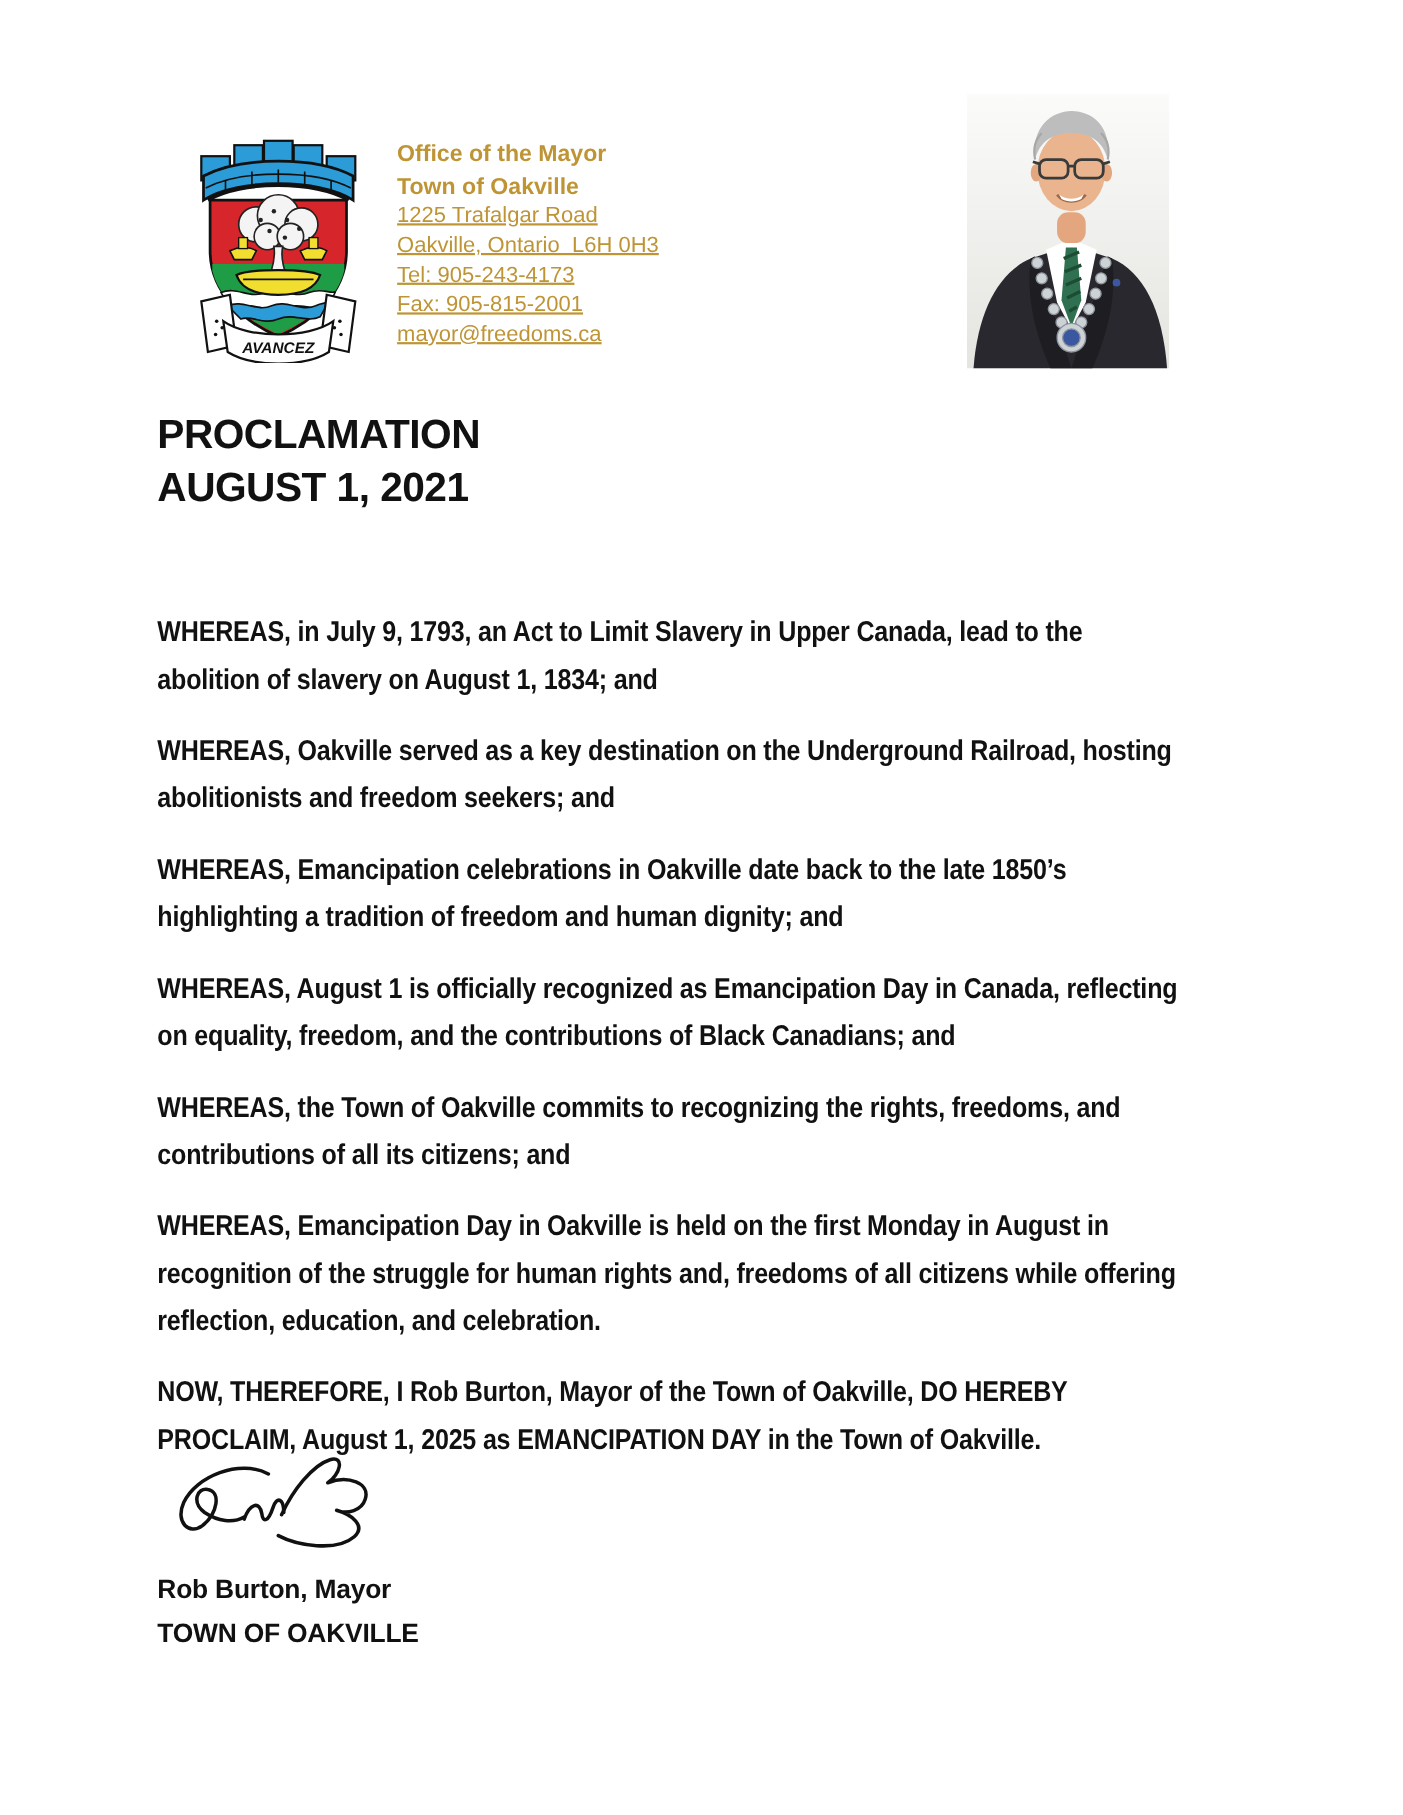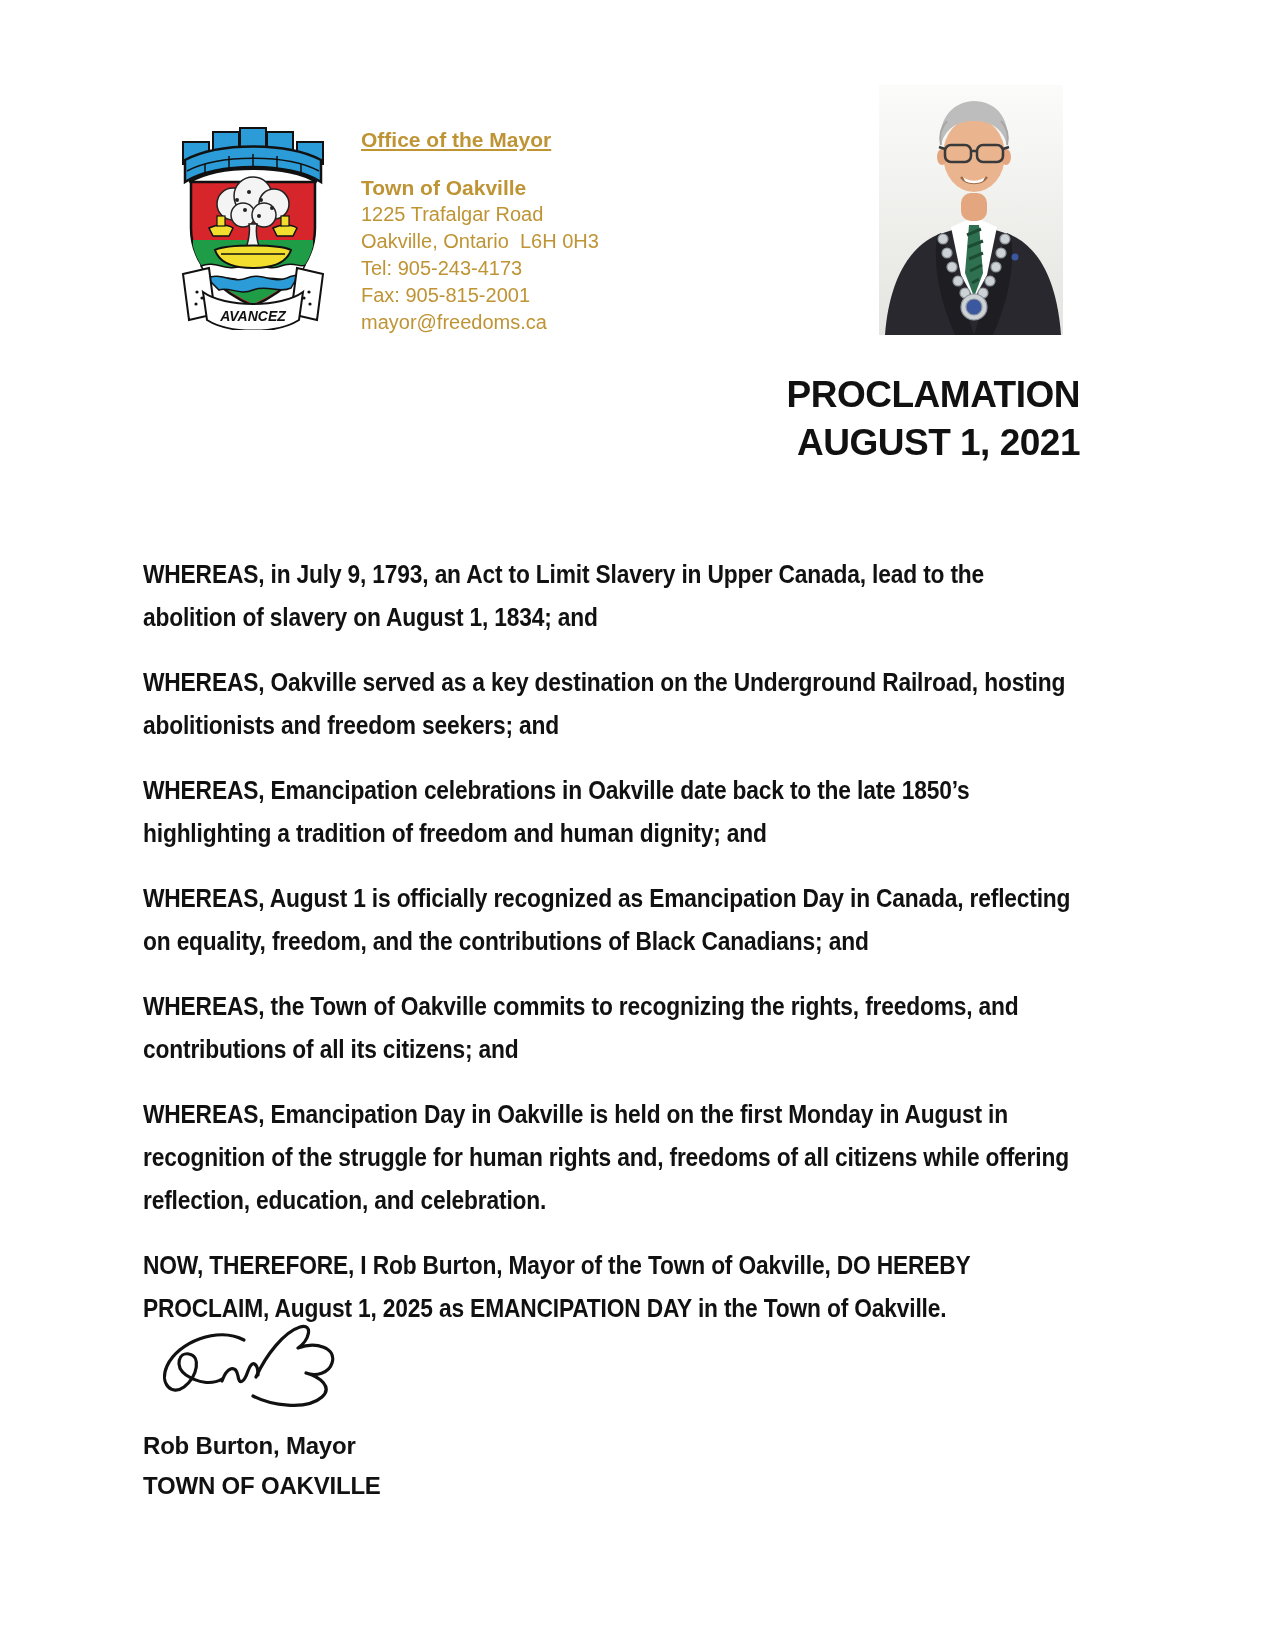--- a/index.html
+++ b/index.html
@@ -12,30 +12,30 @@
     overflow:hidden;
   }
 
   
   .crest-box { position:absolute; left:175px; top:116px; width:156px; height:214px; }
   .letterhead-text {
     position:absolute; left:361px; top:126px;
     color:#BE9435;
     font-size:20px; line-height:27px;
   }
-  .letterhead-text .office { font-size:21px; font-weight:700; margin:0 0 21px 0;text-decoration:underline; }
+  .letterhead-text .office { font-size:21px; font-weight:700; margin:0 0 3px 0; }
   .letterhead-text .org    { font-size:21px; font-weight:700; margin:0; }
-  .letterhead-text .line   { margin:0; }
+  .letterhead-text .line   { margin:0;text-decoration:underline; }
 
   .photo-box { position:absolute; left:879px; top:85px; width:184px; height:250px; }
 
   
   .doc-title {
     position:absolute; left:143px; top:371px; width:937px;
-    text-align:right;
+    text-align:left;
     font-size:37px; font-weight:700; line-height:48px;
     letter-spacing:-0.5px;
   }
 
   
   .doc-body {
     position:absolute; left:143px; top:553px;
     width:1070px;
     transform:scaleX(0.876); transform-origin:0 0;
     font-size:26px; font-weight:700; line-height:43px;

